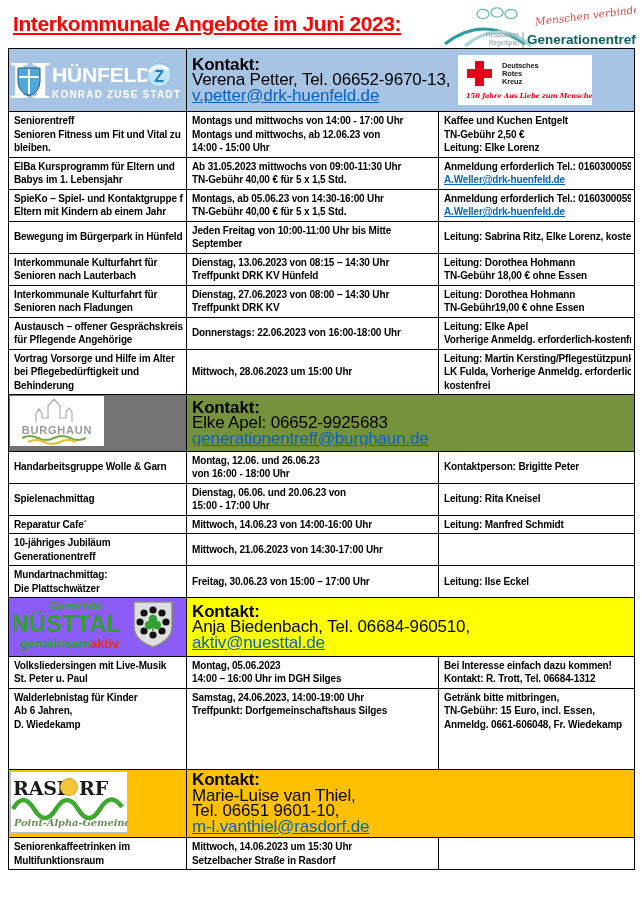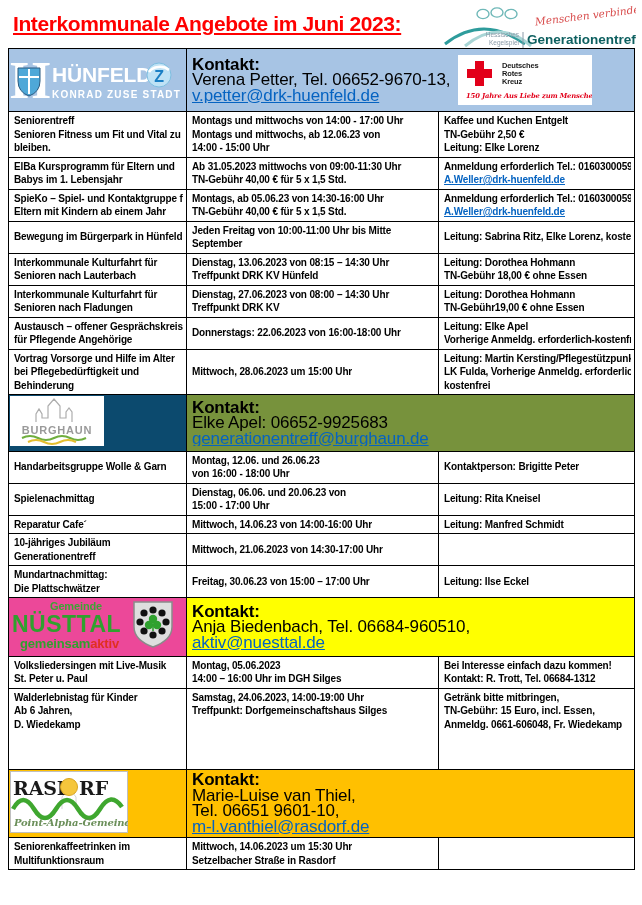--- a/index.html
+++ b/index.html
@@ -204,21 +204,21 @@
           <td class="schedule-cell">
             <div class="ln">Mittwoch, 28.06.2023 um 15:00 Uhr</div>
           </td>
           <td class="info-cell">
             <div class="ln">Leitung: Martin Kersting/Pflegestützpunkt</div>
             <div class="ln">LK Fulda, Vorherige Anmeldg. erforderlich-</div>
             <div class="ln">kostenfrei</div>
           </td>
         </tr>
         <tr class="band band-burghaun">
-          <td class="logo-cell" style="background: #0c4a6e;">
+          <td class="logo-cell" style="background: #737373;">
     <span class="logo-box">
       <svg width="94" height="50" viewBox="0 0 94 50">
         <rect x="0" y="0" width="94" height="50" fill="#FFFFFF"></rect>
         <path d="M26 26 v-8 l3 -5 3 5 v4 h6 V10 l6 -7 6 7 v12 h6 v-6 l3 -4 3 4 v10" stroke="#ADADAD" stroke-width="1.2" fill="none"></path>
         <text x="47" y="38" text-anchor="middle" font-size="11" letter-spacing="0.8" fill="#9A9A9A">BURGHAUN</text>
         <path d="M12 42 q8 -4 16 0 t16 0 t16 0 t16 0" stroke="#6FAE3E" stroke-width="2" fill="none"></path>
         <path d="M18 46 q8 -4 16 0 t16 0 t16 0" stroke="#E3BE2E" stroke-width="2" fill="none"></path>
       </svg>
     </span></td>
           <td colspan="2" style="background: rgb(119, 146, 60);">
@@ -282,21 +282,21 @@
             <div class="ln">Die Plattschwätzer</div>
           </td>
           <td class="schedule-cell">
             <div class="ln">Freitag, 30.06.23 von 15:00 – 17:00 Uhr</div>
           </td>
           <td class="info-cell">
             <div class="ln">Leitung: Ilse Eckel</div>
           </td>
         </tr>
         <tr class="band band-nuesttal">
-          <td class="logo-cell" style="background: #ec4899;">
+          <td class="logo-cell" style="background: #8b5cf6;">
     <svg width="168" height="52" viewBox="0 0 168 52">
       <text x="40" y="11" font-size="11" font-weight="bold" fill="#3DA435">Gemeinde</text>
       <text x="2" y="33" font-size="23" font-weight="bold" letter-spacing="0.5" fill="#2FA12E">NÜSTTAL</text>
       <text x="10" y="49" font-size="13" font-weight="bold" fill="#2FA12E">gemeinsam<tspan fill="#E03020">aktiv</tspan></text>
       <g>
         <path d="M124 3 h38 v25 q0 13 -19 20 q-19 -7 -19 -20 z" fill="#DEDEDE" stroke="#8A8A8A" stroke-width="1.5"></path>
         <circle cx="143" cy="11" r="3.6" fill="#111"></circle>
                 <circle cx="152" cy="14" r="3.6" fill="#111"></circle>
         <circle cx="156" cy="23" r="3.6" fill="#111"></circle>
                 <circle cx="152" cy="32" r="3.6" fill="#111"></circle>

